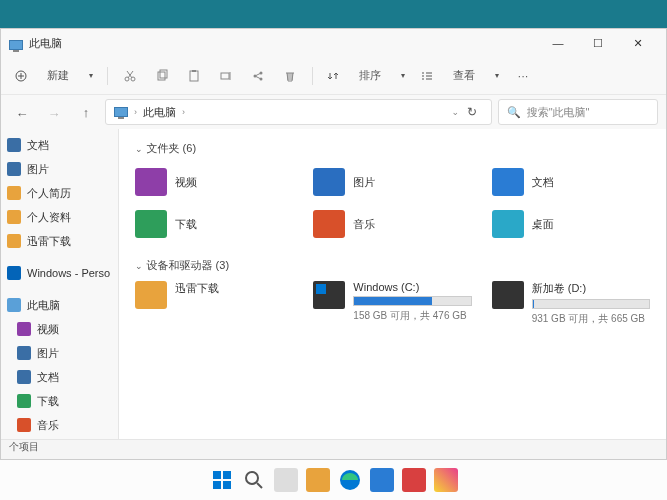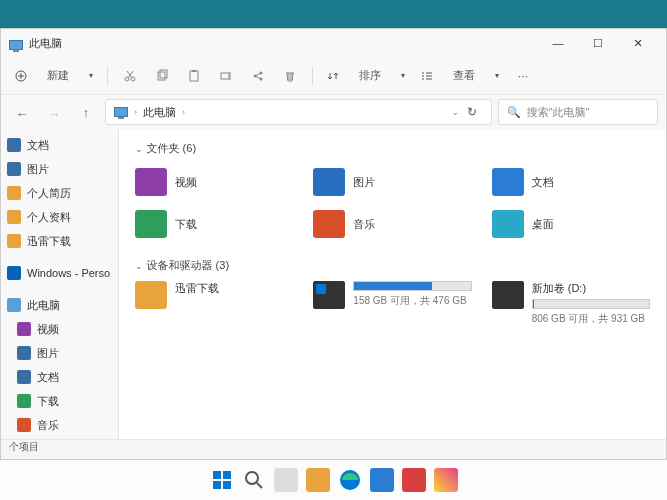--- a/index.html
+++ b/index.html
@@ -242,34 +242,35 @@
       <div class="drive-grid" id="drives">
           <div class="drive-item">
             <div class="folder-ico" style="background: rgb(232, 163, 61);"></div>
             <div class="drive-info">
               <div class="drive-name">迅雷下载</div>
             </div>
           </div>
           <div class="drive-item">
             <div class="drive-ico os"></div>
             <div class="drive-info">
+              <div class="drive-name">Windows (C:)</div>
               <div class="drive-bar">
                 <div class="drive-fill" style="width: 67%;"></div>
               </div>
               <div class="drive-stat">158 GB 可用，共 476 GB</div>
             </div>
           </div>
           <div class="drive-item">
             <div class="drive-ico"></div>
             <div class="drive-info">
               <div class="drive-name">新加卷 (D:)</div>
               <div class="drive-bar">
                 <div class="drive-fill" style="width: 1%;"></div>
               </div>
-              <div class="drive-stat">806 GB 可用，共 931 GB</div>
+              <div class="drive-stat">931 GB 可用，共 665 GB</div>
             </div>
           </div>
         </div>
     </div>
   </div>
 
   <div class="statusbar">
     <span>个项目</span>
   </div>
 </div>

